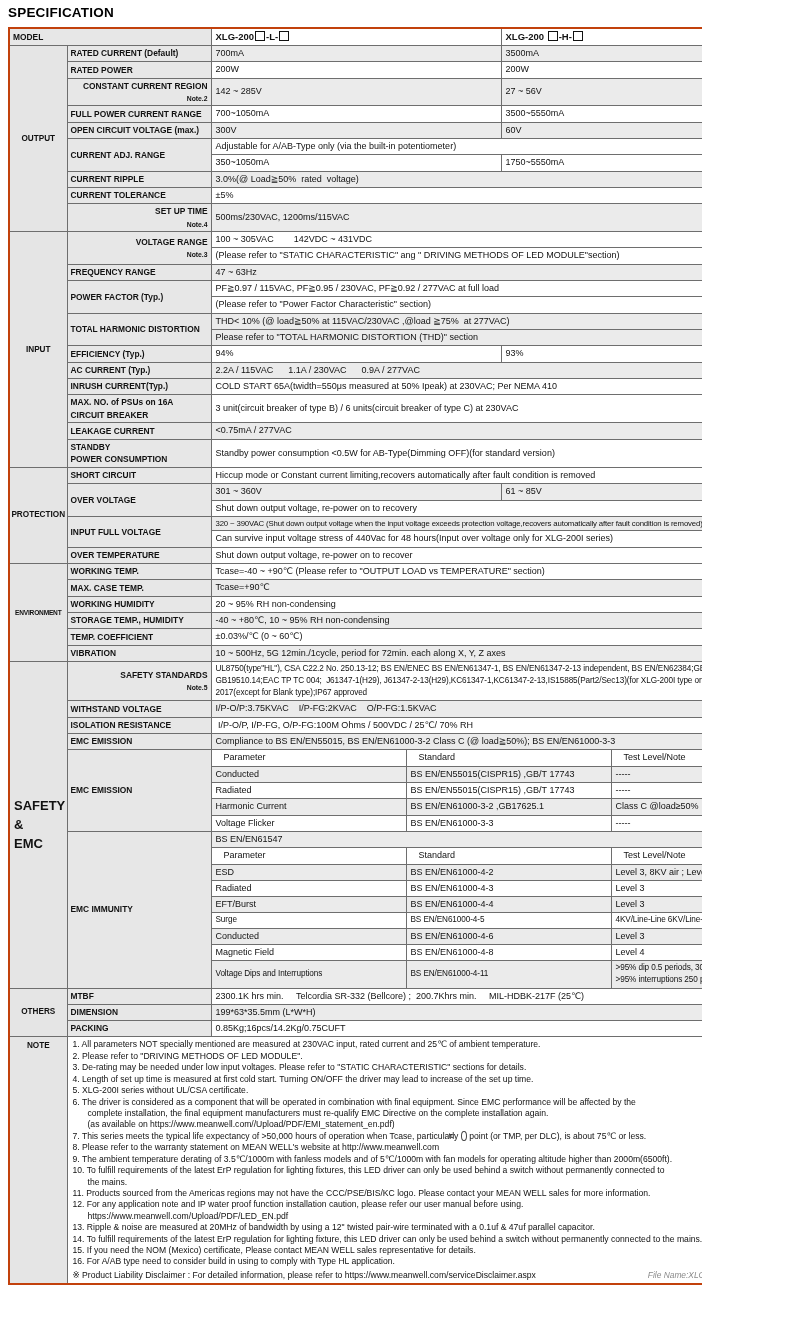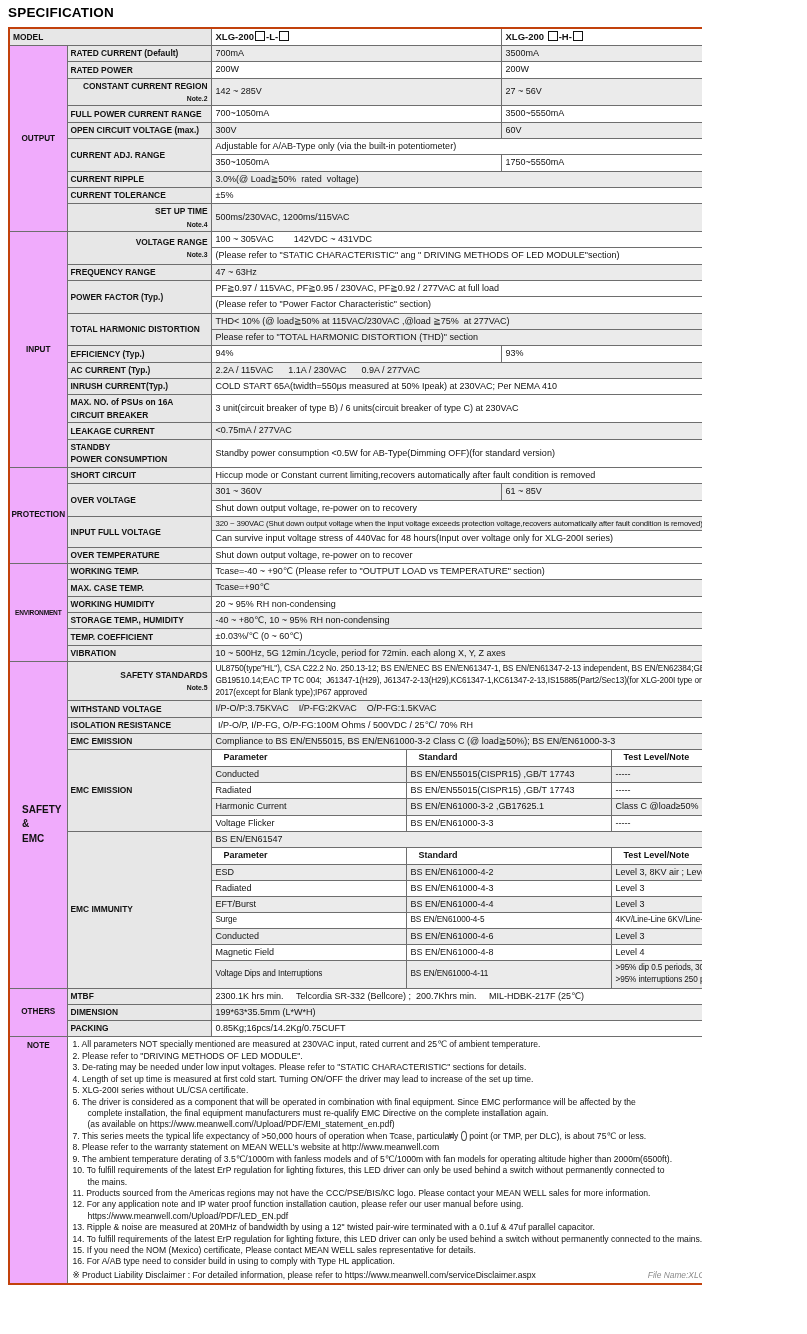--- a/index.html
+++ b/index.html
@@ -2,27 +2,27 @@
 <html><head>
 <meta charset="utf-8">
 <style>
   html,body{margin:0;padding:0;background:#fff;}
   body{width:807px;height:1334px;font-family:"Liberation Sans","DejaVu Sans",sans-serif;color:#111;-webkit-font-smoothing:antialiased;}
   .page{width:702px;height:1334px;overflow:hidden;box-sizing:border-box;padding-top:5px;}
   .title{font-size:13.5px;font-weight:bold;margin:0 0 7px 8px;letter-spacing:.2px;color:#000;}
   table.spec{border-collapse:collapse;table-layout:fixed;margin-left:8px;width:791px;border:2px solid #c2410c;}
   td{border:1px solid #6e6e6e;padding:1px 4px;font-size:9px;line-height:1.48;vertical-align:middle;word-wrap:break-word;}
   tr.secstart td{border-top:1.6px solid #222;}
-  td.sec{font-weight:bold;text-align:center;font-size:8.2px;background:#f0abfc;padding:1px 1px;}
+  td.sec{font-weight:bold;text-align:center;font-size:8.2px;background:#e5e5e5;padding:1px 1px;}
   td.sec.xs{font-size:6.6px;letter-spacing:-.2px;}
-  td.sec.left{text-align:left;padding-left:12px;font-size:10px;}
+  td.sec.left{text-align:left;padding-left:4px;font-size:13px;}
   td.lbl{font-weight:bold;background:#e7e7e7;font-size:8.4px;line-height:1.5;padding:1px 3px;}
   td.val{background:#fff;white-space:pre-wrap;font-size:9px;}
   td.val.shade{background:#ebebeb;}
-  td.val.subhead{font-weight:bold;padding-left:12px;}
+  td.val.subhead{font-weight:normal;padding-left:12px;}
   td.val.cond{font-size:8.2px;letter-spacing:-.1px;}
   td.val.xcond{font-size:7.8px;letter-spacing:-.15px;}
   td.val.modelcell{font-weight:bold;font-size:9.5px;}
   .lblflex{display:flex;justify-content:space-between;align-items:flex-end;gap:2px;flex-direction:column;}
   .note-ref{font-size:6.8px;font-weight:bold;white-space:nowrap;}
   span.box{display:inline-block;width:8px;height:8px;border:1.3px solid #111;vertical-align:-1px;margin:0 1px;background:#fff;}
   span.tc{display:inline-block;border:1px solid #444;border-radius:50%;font-size:6.3px;line-height:1;padding:1px 2px;vertical-align:1px;}
   td.notecell{vertical-align:top;padding:2px 5px 1px 5px;}
   td.notetop{vertical-align:top;padding-top:3px;}
   .note-item{font-size:8.6px;line-height:1.33;white-space:pre-line;padding-left:15px;text-indent:-15px;}

